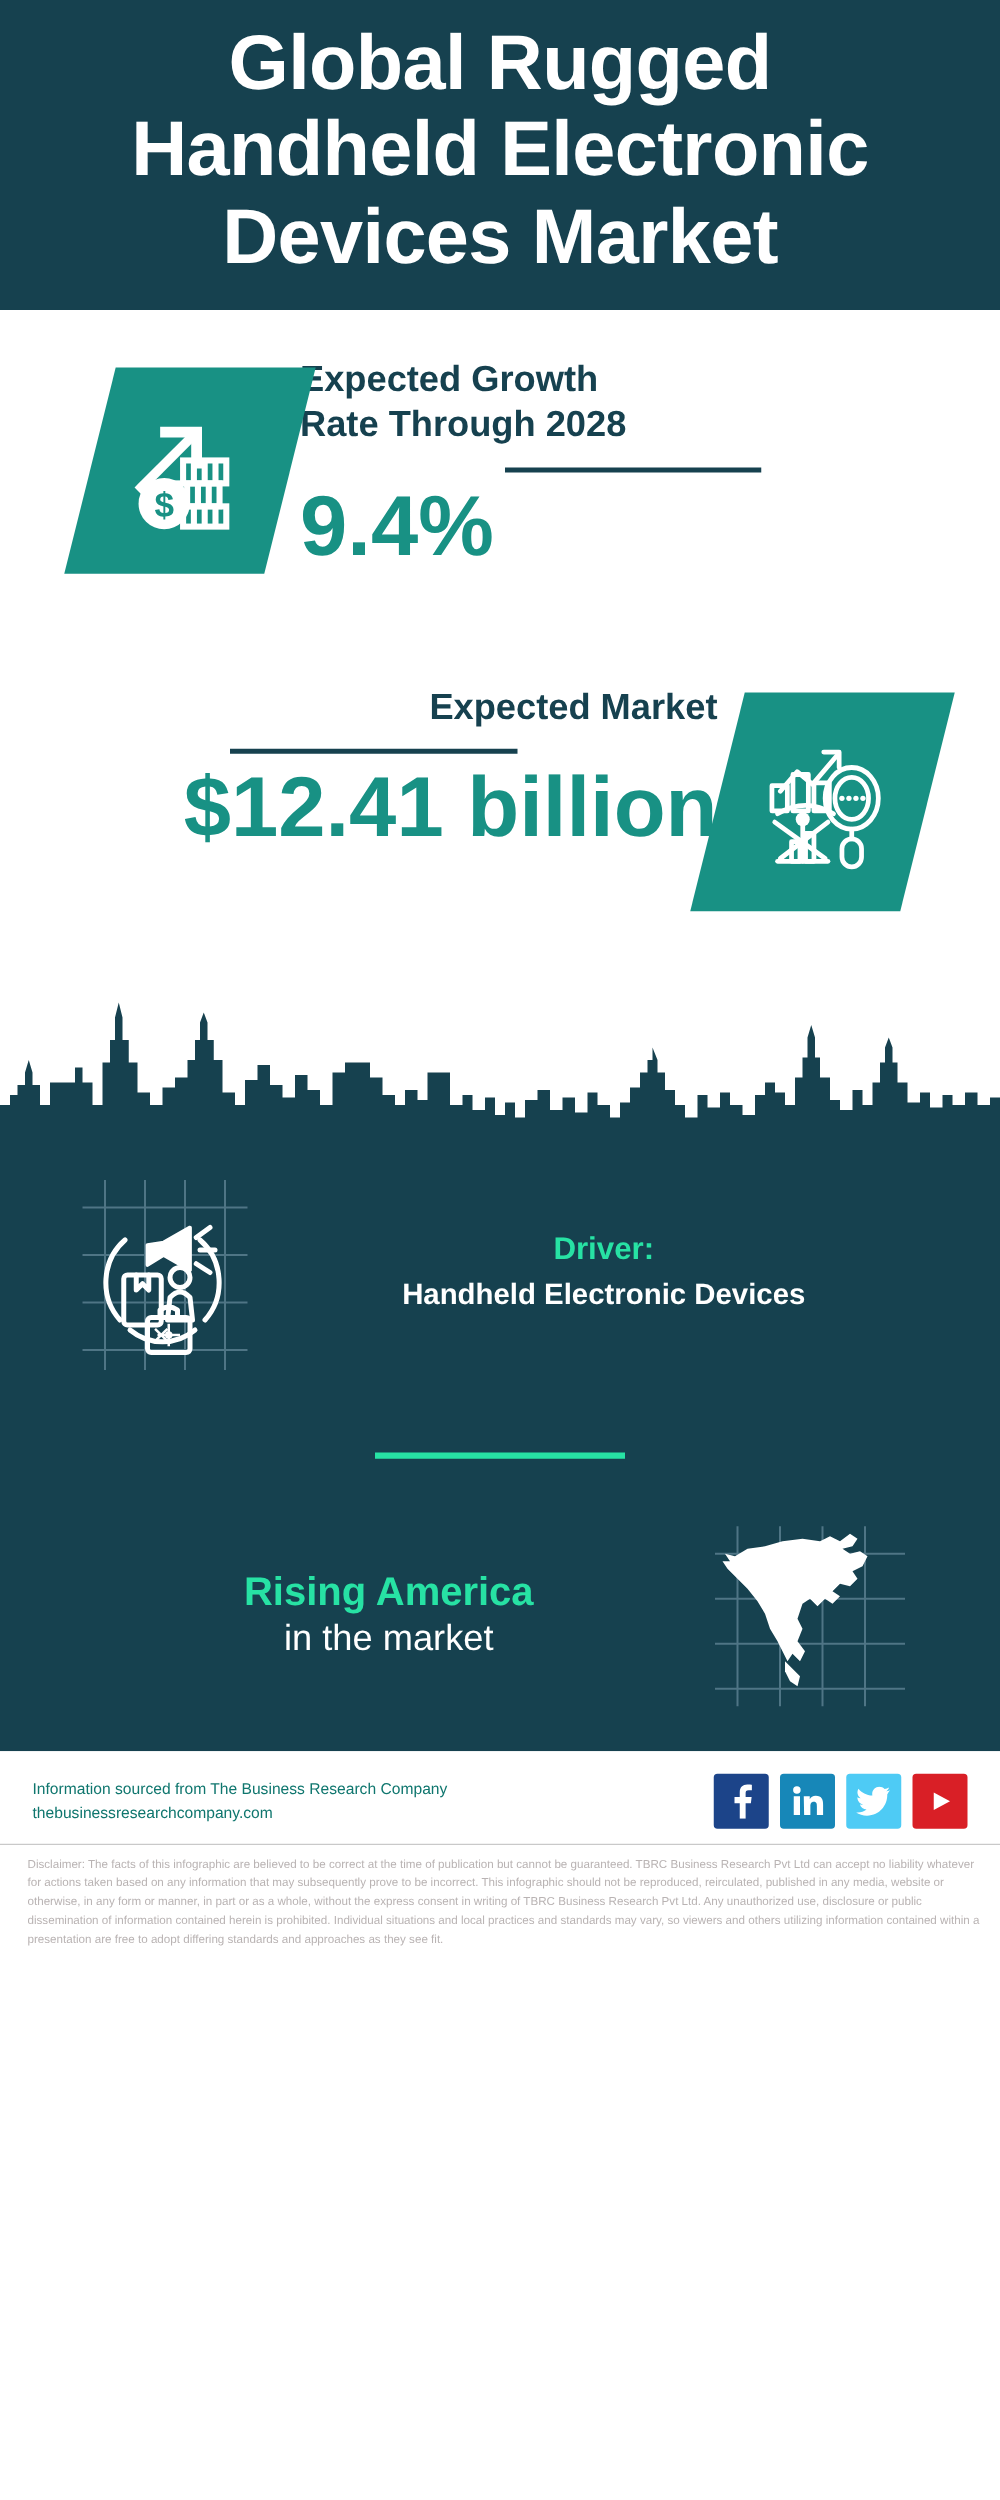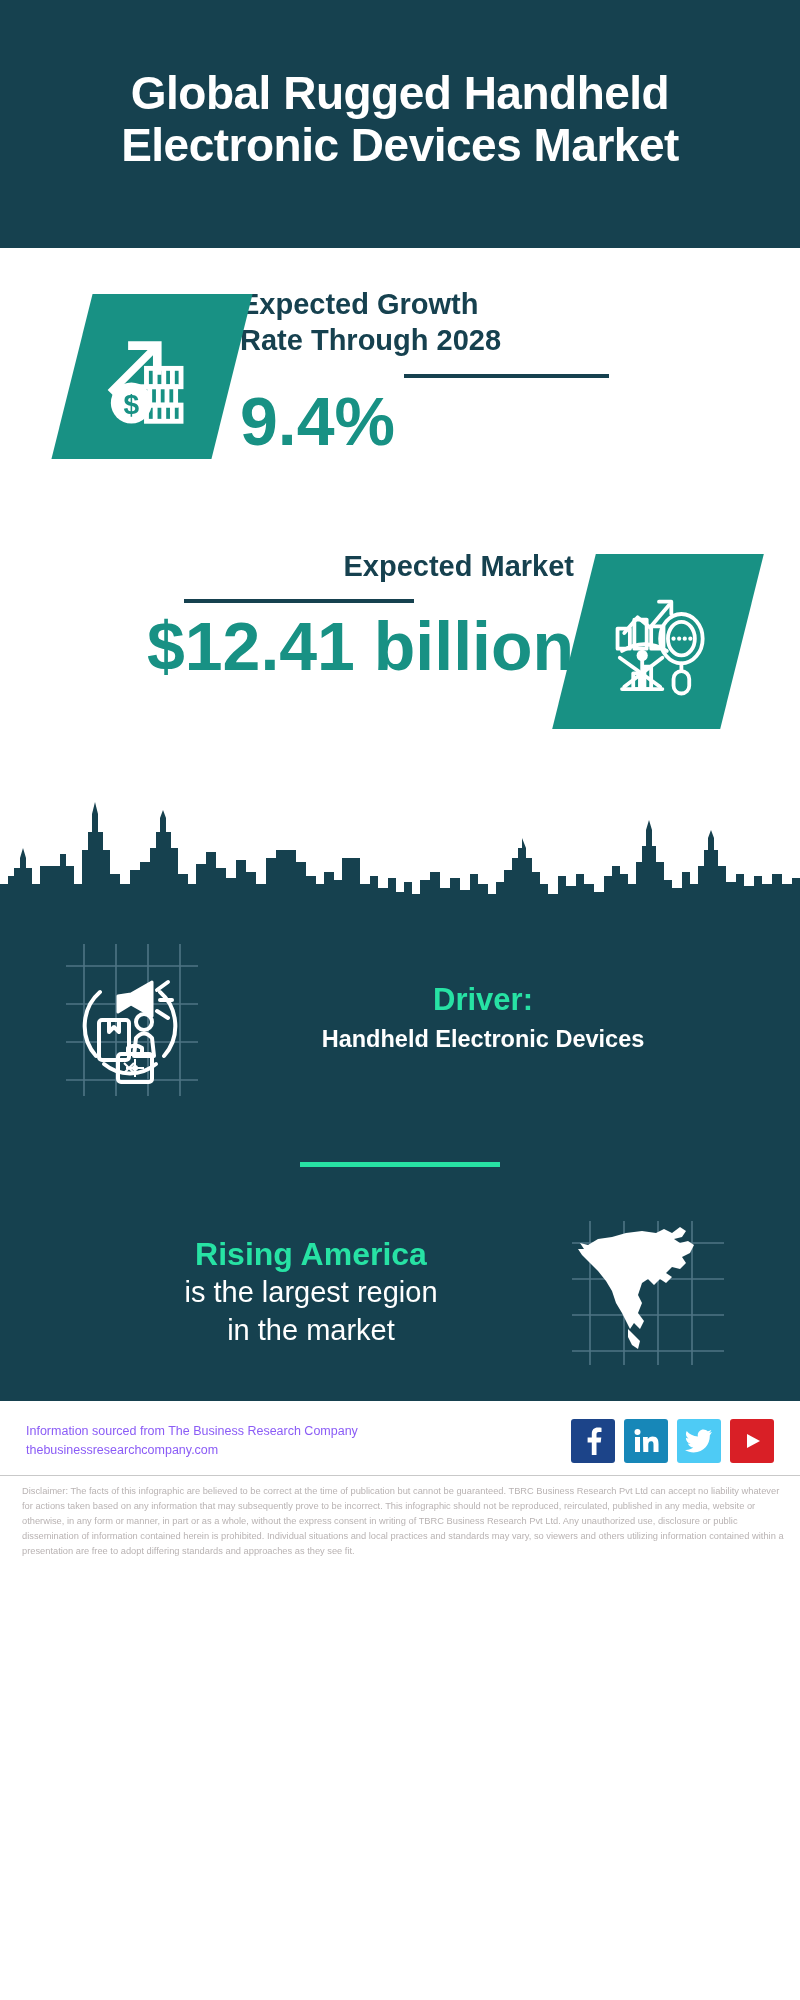--- a/index.html
+++ b/index.html
@@ -22,21 +22,21 @@
     width: 800px;
     height: 248px;
     background: #16414f;
     display: flex;
     align-items: center;
     justify-content: center;
     padding: 10px 40px 18px 40px;
   }
   .header-title {
     color: #ffffff;
-    font-size: 46px;
+    font-size: 62px;
     line-height: 1.12;
     font-weight: 700;
     text-align: center;
     letter-spacing: -0.5px;
     font-family: "Liberation Sans", sans-serif;
   }
 
   
   .white-block {
     position: relative;
@@ -146,21 +146,21 @@
   }
   .driver-text {
     flex: 1;
     text-align: center;
     padding-left: 14px;
     padding-right: 22px;
   }
   .driver-heading {
     color: #27e2a4;
     font-weight: 700;
-    font-size: 31px;
+    font-size: 25px;
     line-height: 1.2;
     margin-bottom: 6px;
     font-family: "Liberation Sans", sans-serif;
   }
   .driver-body {
     color: #ffffff;
     font-weight: 700;
     font-size: 23.5px;
     line-height: 1.34;
     font-family: "Liberation Sans", sans-serif;
@@ -208,21 +208,21 @@
   
   .footer {
     width: 800px;
     background: #ffffff;
     padding: 18px 26px 12px 26px;
     display: flex;
     align-items: center;
     justify-content: space-between;
   }
   .footer-text {
-    color: #8b5cf6;
+    color: #0f766e;
     font-size: 12.5px;
     line-height: 1.55;
     font-family: "Liberation Sans", sans-serif;
   }
   .social-row { display: flex; gap: 9px; align-items: center; }
   .social {
     width: 44px; height: 44px;
     border-radius: 3px;
     display: flex; align-items: center; justify-content: center;
     color: #fff;
@@ -380,21 +380,20 @@
         <div class="driver-heading">Driver:</div>
         <div class="driver-body">Handheld Electronic Devices</div>
       </div>
     </div>
 
     <div class="rule-green"></div>
 
     <div class="row-region">
       <div class="region-text">
         <div class="region-heading">Rising America</div>
-        <div class="region-body">is the largest region</div>
         <div class="region-body">in the market</div>
       </div>
       <div class="map-box">
         <svg width="160" height="150" viewBox="0 0 160 150">
           <g stroke="#4f7585" stroke-width="1.6" fill="none">
             <line x1="4" y1="26" x2="156" y2="26"></line>
             <line x1="4" y1="62" x2="156" y2="62"></line>
             <line x1="4" y1="98" x2="156" y2="98"></line>
             <line x1="4" y1="134" x2="156" y2="134"></line>
             <line x1="22" y1="4" x2="22" y2="148"></line>

